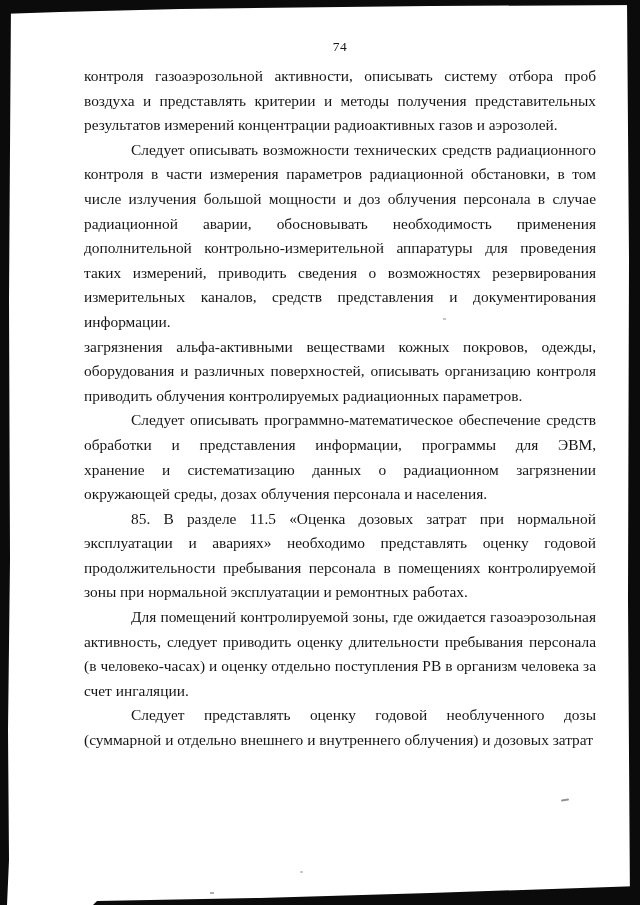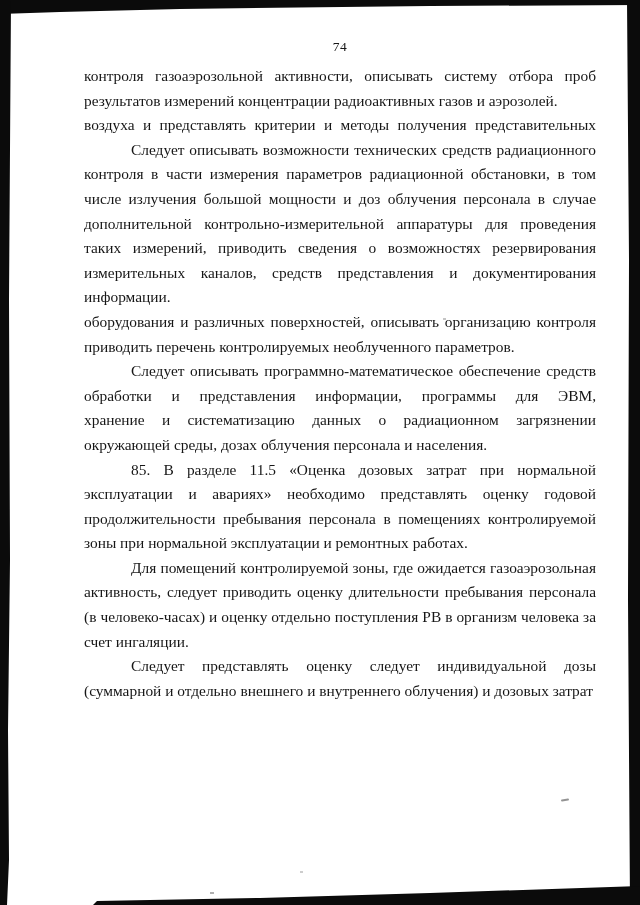--- a/index.html
+++ b/index.html
@@ -64,56 +64,58 @@
   <polygon points="0,0 11,0 9,300 10,560 8,730 9,860 7,905 0,905" fill="#0b0b0b"></polygon>
   <polygon points="627,0 640,0 640,905 630,905 628,600 629,260" fill="#0b0b0b"></polygon>
   <polygon points="93,905 97,901 260,898 430,893 640,886 640,905" fill="#0b0b0b"></polygon>
 </svg>
 
 <div class="page-number">74</div>
 
 <div class="text-body">
     <div class="paragraph">
       <div class="line">контроля газоаэрозольной активности, описывать систему отбора проб</div>
+      <div class="line">воздуха и представлять критерии и методы получения представительных</div>
       <div class="line pl">результатов измерений концентрации радиоактивных газов и аэрозолей.</div>
-      <div class="line">воздуха и представлять критерии и методы получения представительных</div>
     </div>
     <div class="paragraph">
       <div class="line ind">Следует описывать возможности технических средств радиационного</div>
       <div class="line">контроля в части измерения параметров радиационной обстановки, в том</div>
       <div class="line">числе излучения большой мощности и доз облучения персонала в случае</div>
+      <div class="line">радиационной аварии, обосновывать необходимость применения</div>
       <div class="line">дополнительной контрольно-измерительной аппаратуры для проведения</div>
       <div class="line">таких измерений, приводить сведения о возможностях резервирования</div>
       <div class="line">измерительных каналов, средств представления и документирования</div>
       <div class="line pl">информации.</div>
     </div>
     <div class="paragraph">
+      <div class="line">загрязнения альфа-активными веществами кожных покровов, одежды,</div>
       <div class="line">оборудования и различных поверхностей, описывать организацию контроля</div>
-      <div class="line pl">приводить перечень контролируемых необлученного параметров.</div>
+      <div class="line pl">приводить облучения контролируемых радиационных параметров.</div>
     </div>
     <div class="paragraph">
       <div class="line ind">Следует описывать программно-математическое обеспечение средств</div>
       <div class="line">обработки и представления информации, программы для ЭВМ,</div>
       <div class="line">хранение и систематизацию данных о радиационном загрязнении</div>
       <div class="line pl">окружающей среды, дозах облучения персонала и населения.</div>
     </div>
     <div class="paragraph">
       <div class="line ind">85. В разделе 11.5 «Оценка дозовых затрат при нормальной</div>
       <div class="line">эксплуатации и авариях» необходимо представлять оценку годовой</div>
       <div class="line">продолжительности пребывания персонала в помещениях контролируемой</div>
       <div class="line pl">зоны при нормальной эксплуатации и ремонтных работах.</div>
     </div>
     <div class="paragraph">
       <div class="line ind">Для помещений контролируемой зоны, где ожидается газоаэрозольная</div>
       <div class="line">активность, следует приводить оценку длительности пребывания персонала</div>
       <div class="line">(в человеко-часах) и оценку отдельно поступления РВ в организм человека за</div>
       <div class="line pl">счет ингаляции.</div>
     </div>
     <div class="paragraph">
-      <div class="line ind">Следует представлять оценку следует индивидуальной дозы</div>
+      <div class="line ind">Следует представлять оценку годовой необлученного дозы</div>
       <div class="line pl">(суммарной и отдельно внешнего и внутреннего облучения) и дозовых затрат</div>
     </div>
   </div>
 
 <div class="artifact tilde"></div>
 <div class="artifact dot"></div>
 <div class="artifact dot2"></div>
 <div class="artifact dot3"></div>
 
 </body></html>

